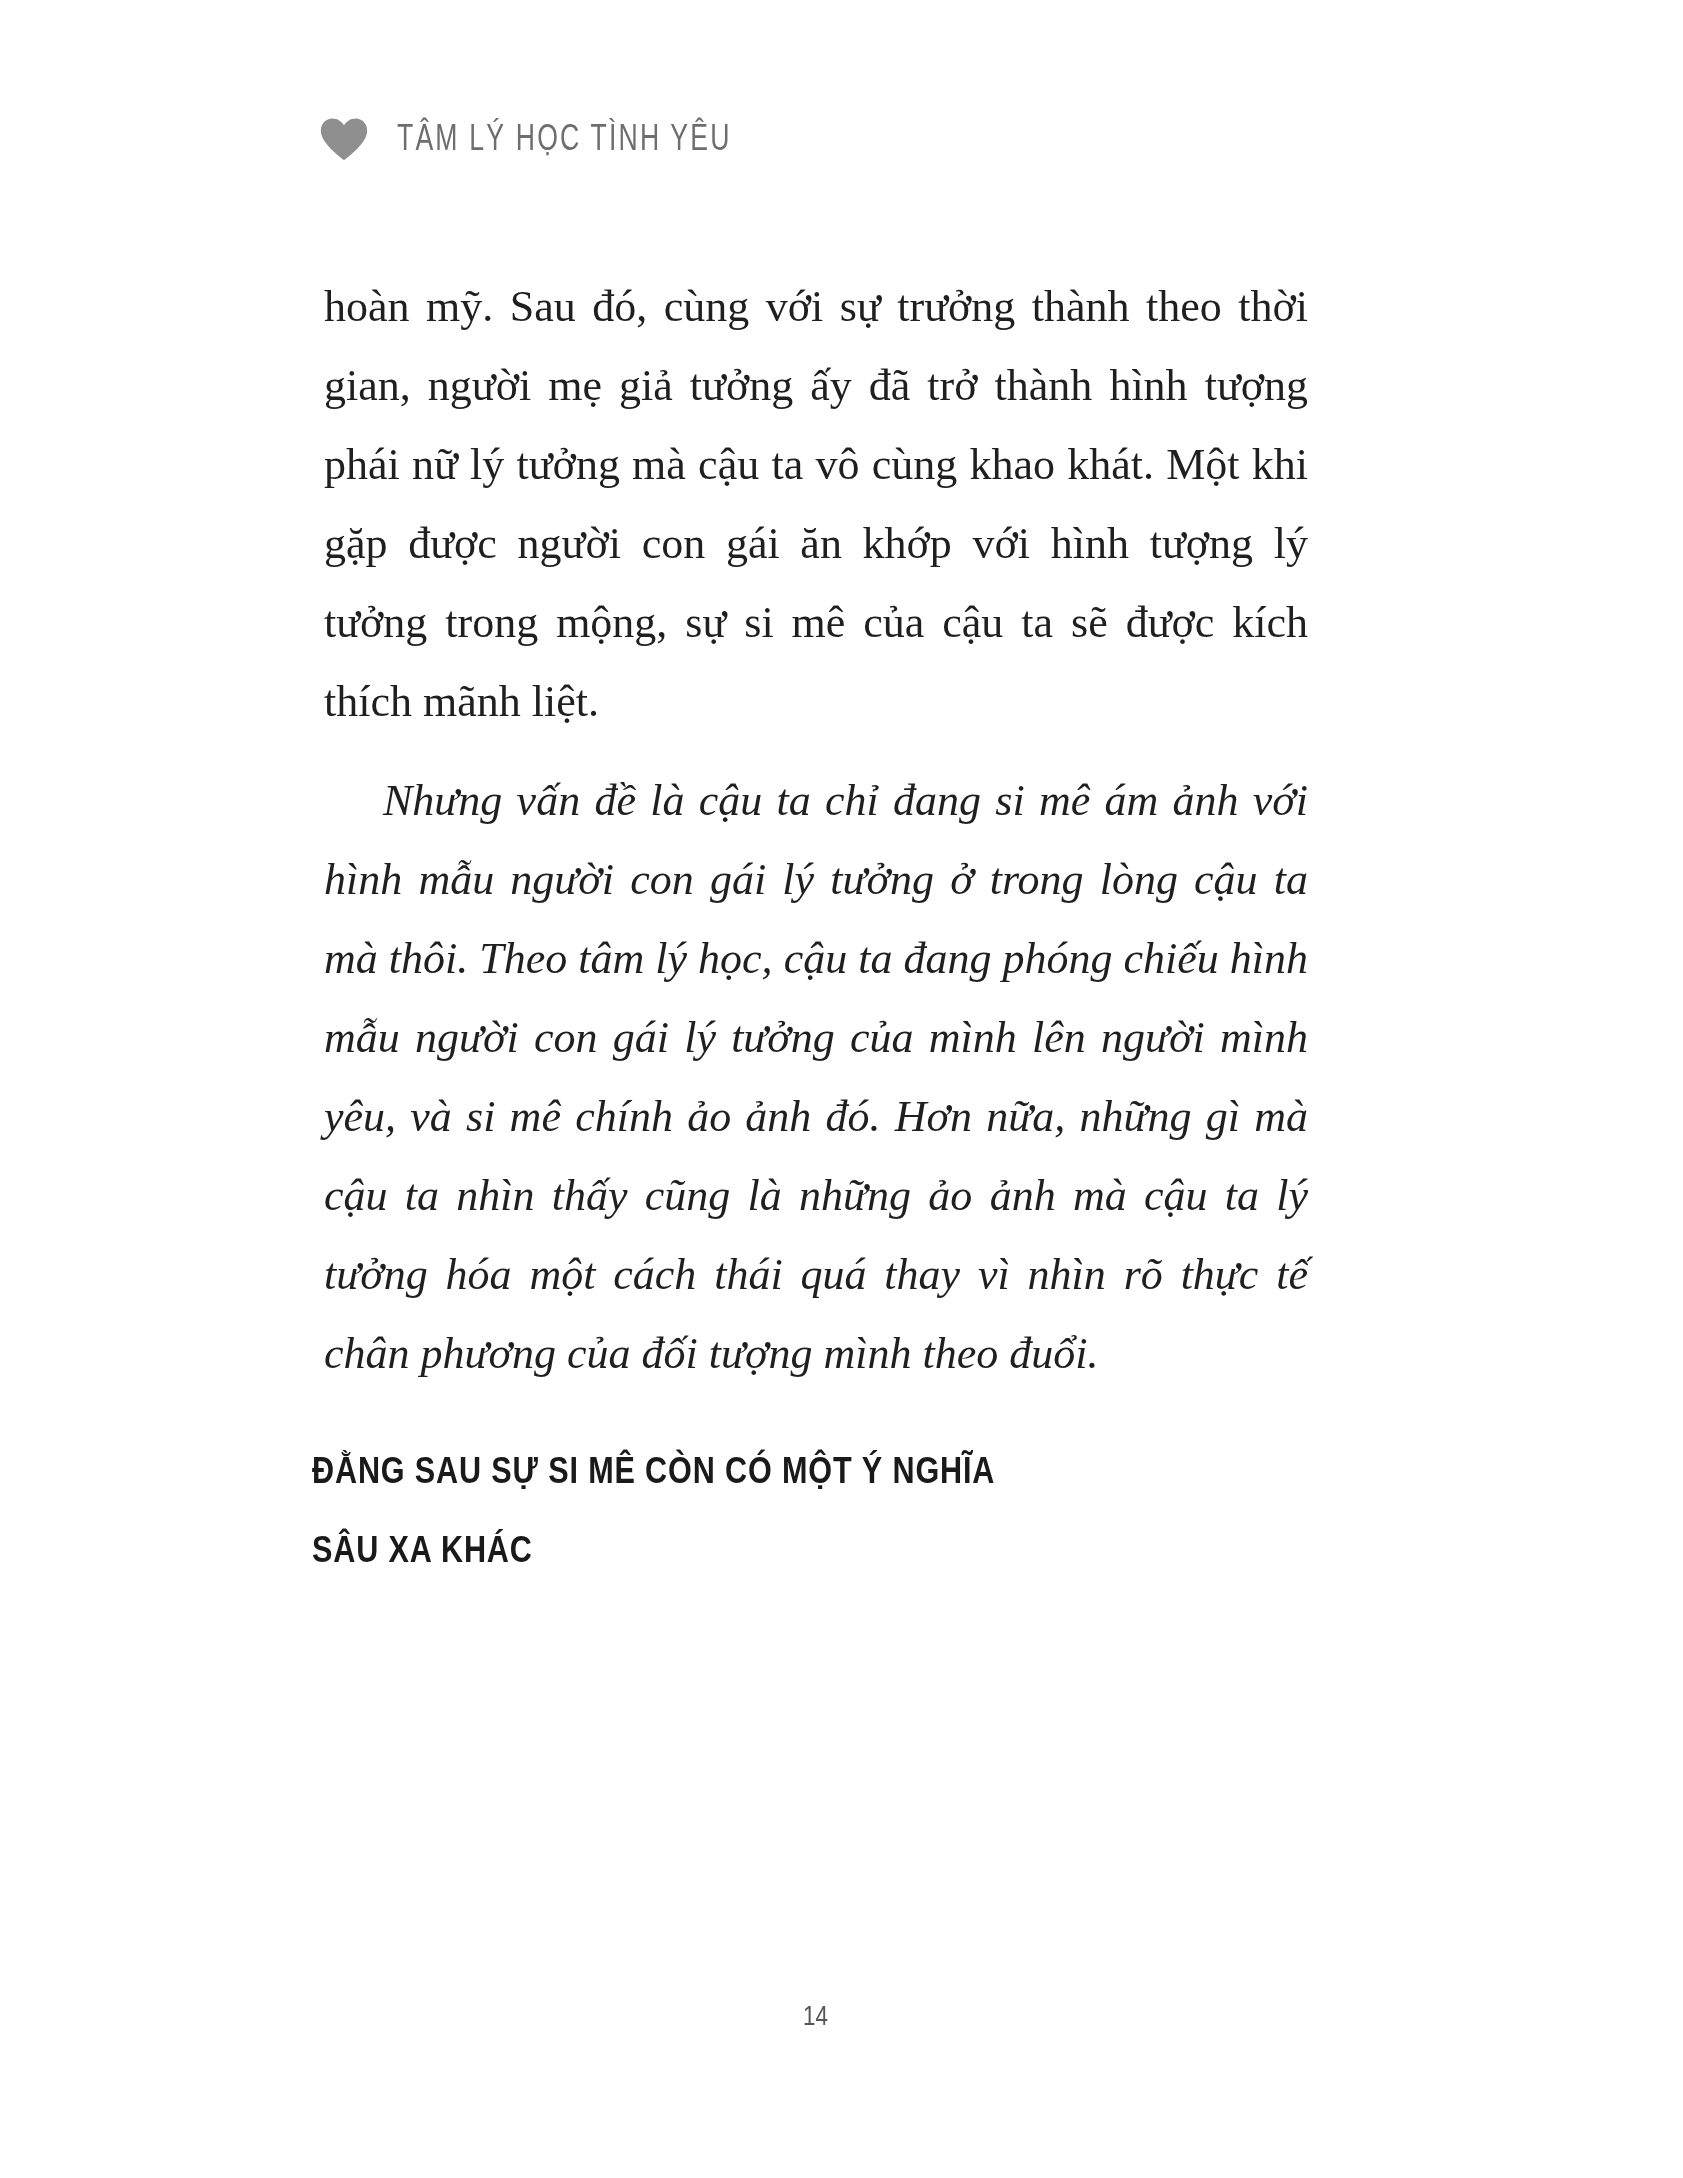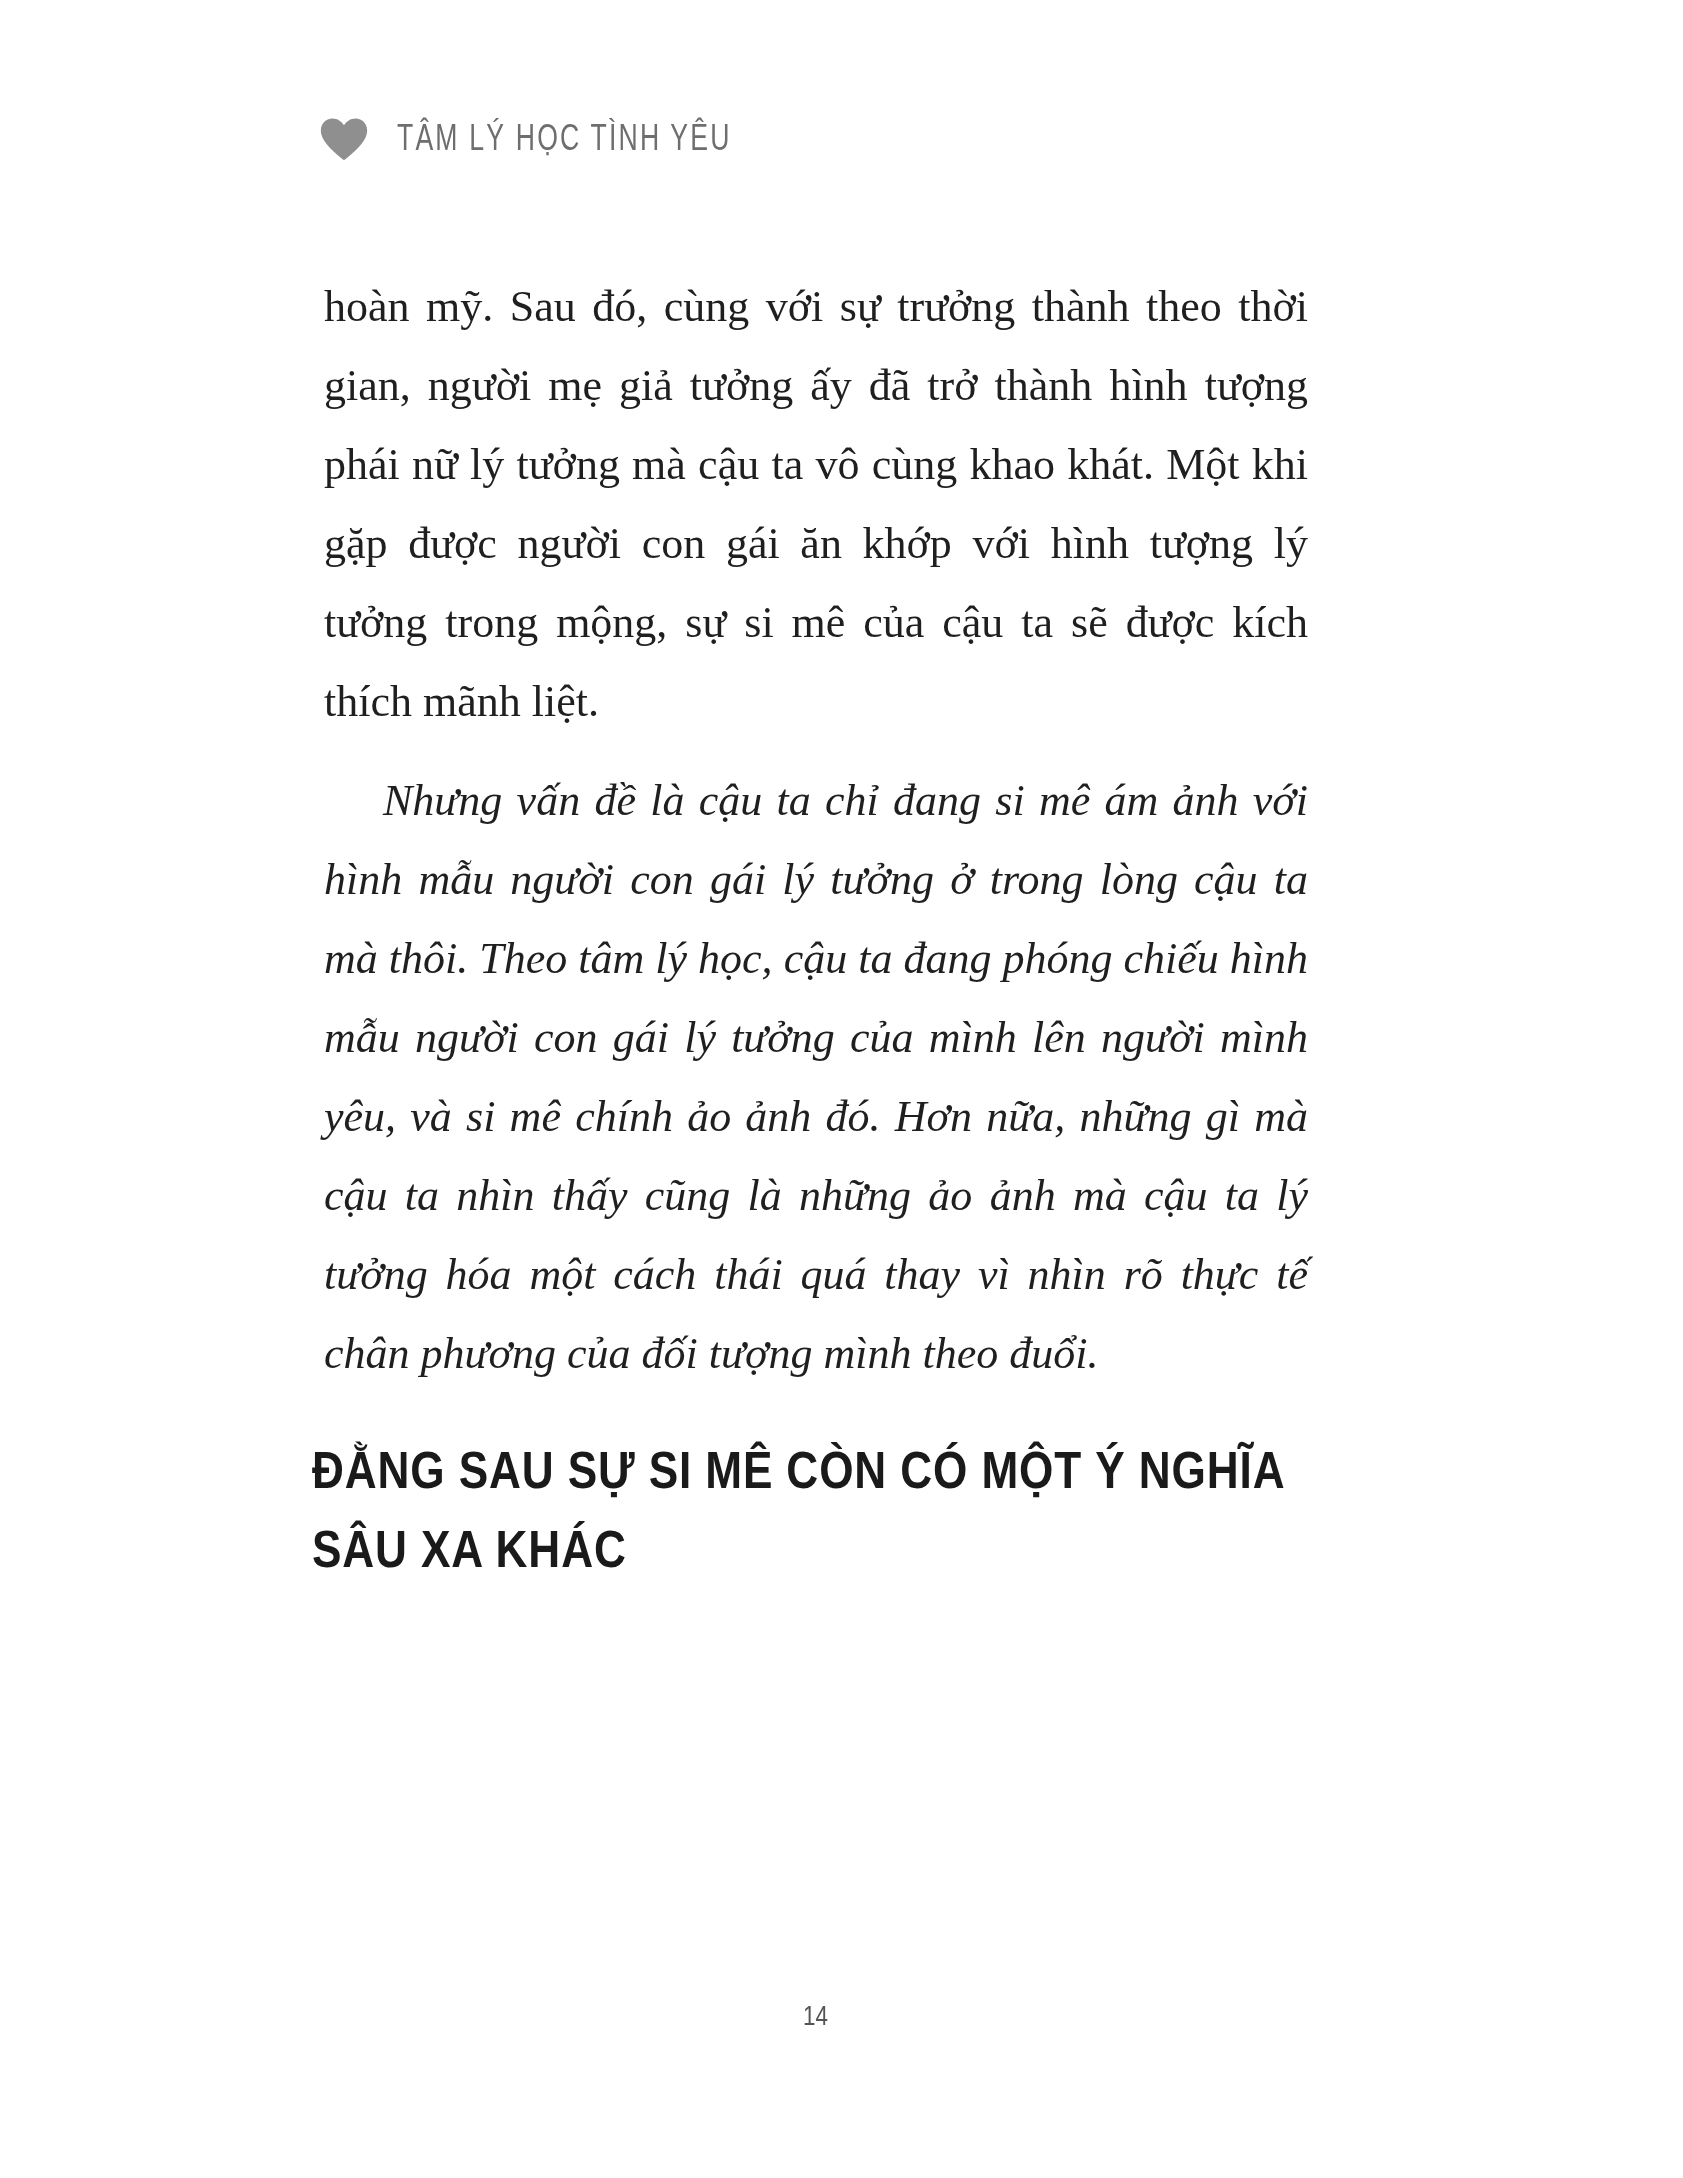--- a/index.html
+++ b/index.html
@@ -56,21 +56,21 @@
     text-align:justify;
   }
   .para{margin:12px;}
   .para.indent{text-indent:59px;}
   .para + .para{margin-top:20px;font-style:italic;}
   .section-heading{
     margin-top:38px;
     margin-bottom:26px;
     font-family:"Liberation Sans", sans-serif;
     font-weight:700;
-    font-size:52px;
+    font-size:36px;
     line-height:79px;
     color:var(--heading);
     text-align:left;
   }
   .heading-line{
     display:block;
     transform:scaleX(0.85);
     transform-origin:left center;
     white-space:nowrap;
     letter-spacing:1px;

